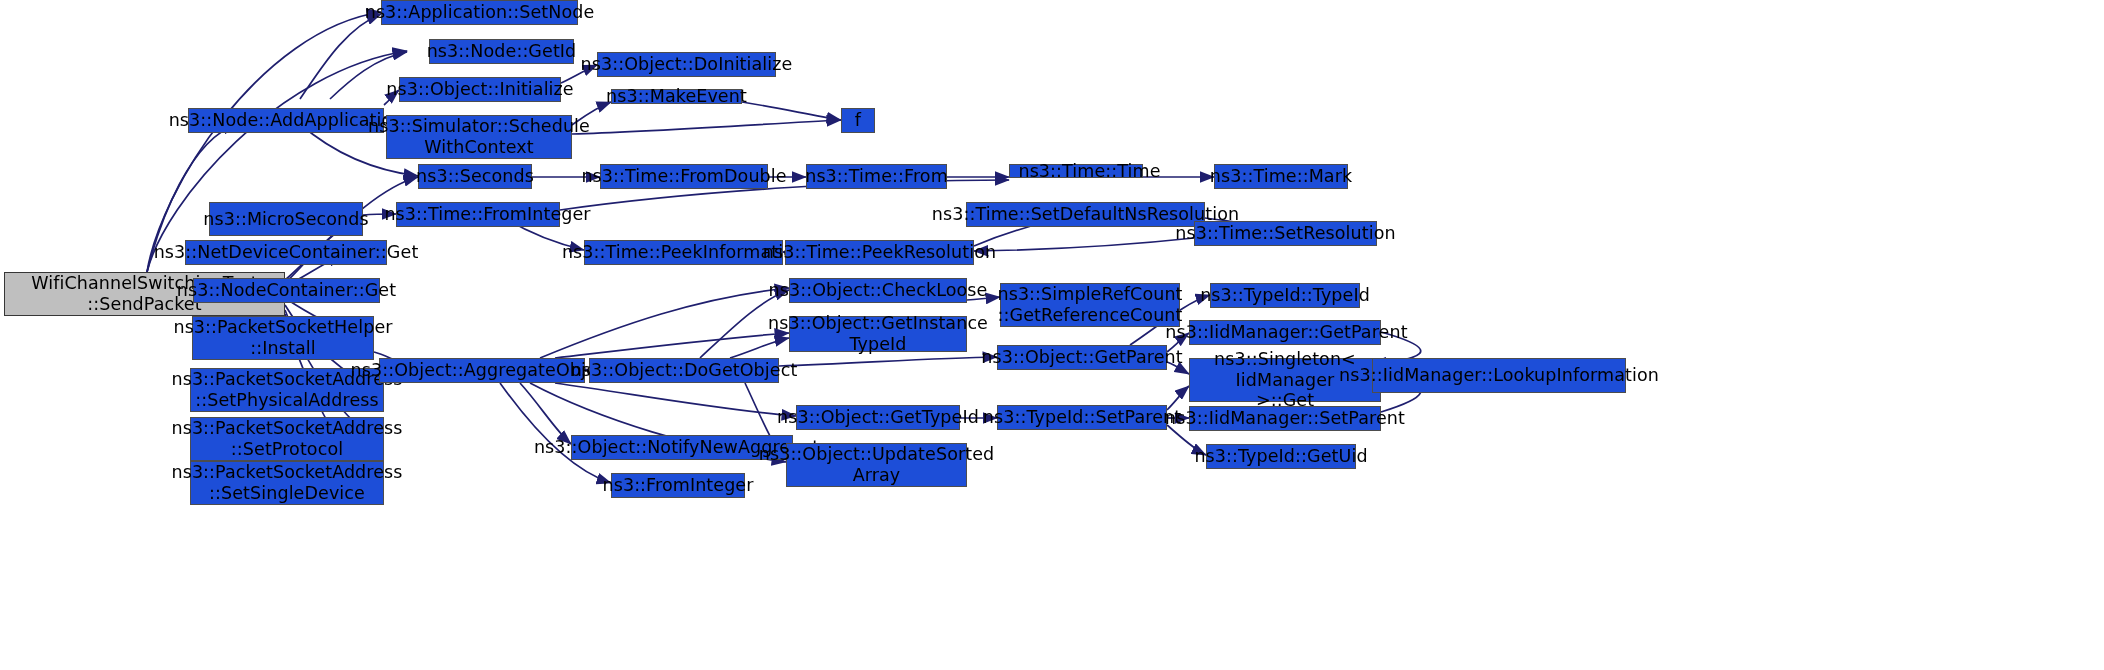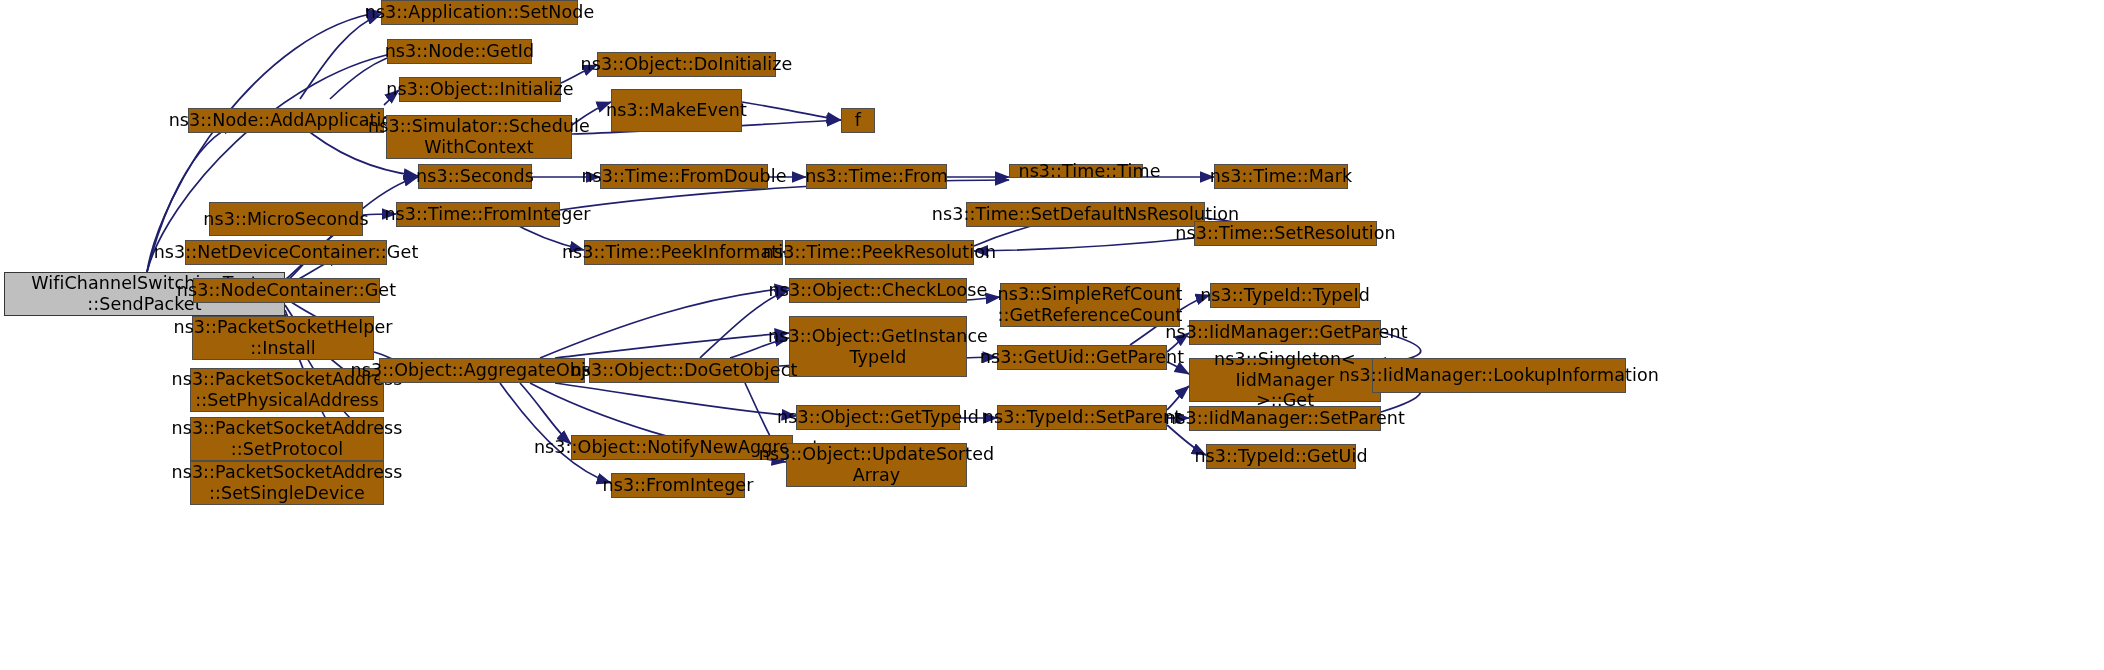--- a/index.html
+++ b/index.html
@@ -20,21 +20,21 @@
     left: 0;
     top: 0;
     width: 2104px;
     height: 670px;
     pointer-events: none;
   }
   .node {
     position: absolute;
     box-sizing: border-box;
     border: 1.6px solid #4d4d4d;
-    background: #a16207;
+    background: #1d4ed8;
     color: #000000;
     display: flex;
     align-items: center;
     justify-content: center;
     text-align: center;
     font-size: 17.5px;
     line-height: 1.18;
     letter-spacing: 0.1px;
     white-space: pre-line;
     padding: 0 5px;
@@ -120,50 +120,50 @@
       <div class="node" style="left: 193px; top: 278px; width: 187px; height: 25px;">ns3::NodeContainer::Get</div>
       <div class="node" style="left: 192px; top: 316px; width: 182px; height: 44px;">ns3::PacketSocketHelper
 ::Install</div>
       <div class="node" style="left: 190px; top: 368px; width: 194px; height: 44px;">ns3::PacketSocketAddress
 ::SetPhysicalAddress</div>
       <div class="node" style="left: 190px; top: 417px; width: 194px; height: 44px;">ns3::PacketSocketAddress
 ::SetProtocol</div>
       <div class="node" style="left: 190px; top: 461px; width: 194px; height: 44px;">ns3::PacketSocketAddress
 ::SetSingleDevice</div>
       <div class="node" style="left: 381px; top: 0px; width: 197px; height: 25px;">ns3::Application::SetNode</div>
-      <div class="node" style="left: 387px; top: 39px; width: 145px; height: 25px;">ns3::Node::GetId</div>
+      <div class="node" style="left: 429px; top: 39px; width: 145px; height: 25px;">ns3::Node::GetId</div>
       <div class="node" style="left: 399px; top: 77px; width: 162px; height: 25px;">ns3::Object::Initialize</div>
       <div class="node" style="left: 386px; top: 115px; width: 186px; height: 44px;">ns3::Simulator::Schedule
 WithContext</div>
       <div class="node" style="left: 418px; top: 164px; width: 114px; height: 25px;">ns3::Seconds</div>
       <div class="node" style="left: 396px; top: 202px; width: 164px; height: 25px; padding-left: 24px;">ns3::Time::FromInteger</div>
       <div class="node" style="left: 379px; top: 358px; width: 206px; height: 25px;">ns3::Object::AggregateObject</div>
       <div class="node" style="left: 597px; top: 52px; width: 179px; height: 25px;">ns3::Object::DoInitialize</div>
-      <div class="node" style="left: 611px; top: 89px; width: 131px; height: 43px;">ns3::MakeEvent</div>
+      <div class="node" style="left: 611px; top: 89px; width: 131px; height: 15px;">ns3::MakeEvent</div>
       <div class="node" style="left: 600px; top: 164px; width: 168px; height: 25px;">ns3::Time::FromDouble</div>
       <div class="node" style="left: 584px; top: 240px; width: 199px; height: 25px;">ns3::Time::PeekInformation</div>
       <div class="node" style="left: 789px; top: 278px; width: 178px; height: 25px;">ns3::Object::CheckLoose</div>
-      <div class="node" style="left: 789px; top: 316px; width: 178px; height: 61px;">ns3::Object::GetInstance
+      <div class="node" style="left: 789px; top: 316px; width: 178px; height: 36px;">ns3::Object::GetInstance
 TypeId</div>
       <div class="node" style="left: 589px; top: 358px; width: 190px; height: 25px;">ns3::Object::DoGetObject</div>
       <div class="node" style="left: 796px; top: 405px; width: 164px; height: 25px;">ns3::Object::GetTypeId</div>
       <div class="node" style="left: 571px; top: 435px; width: 222px; height: 25px;">ns3::Object::NotifyNewAggregate</div>
       <div class="node" style="left: 786px; top: 443px; width: 181px; height: 44px;">ns3::Object::UpdateSorted
 Array</div>
       <div class="node" style="left: 611px; top: 473px; width: 134px; height: 25px;">ns3::FromInteger</div>
       <div class="node" style="left: 841px; top: 108px; width: 34px; height: 25px;">f</div>
       <div class="node" style="left: 806px; top: 164px; width: 141px; height: 25px;">ns3::Time::From</div>
       <div class="node" style="left: 785px; top: 240px; width: 189px; height: 25px;">ns3::Time::PeekResolution</div>
       <div class="node" style="left: 966px; top: 202px; width: 239px; height: 25px;">ns3::Time::SetDefaultNsResolution</div>
       <div class="node" style="left: 1009px; top: 164px; width: 134px; height: 14px; padding-left: 32px;">ns3::Time::Time</div>
       <div class="node" style="left: 1194px; top: 221px; width: 183px; height: 25px;">ns3::Time::SetResolution</div>
       <div class="node" style="left: 1214px; top: 164px; width: 134px; height: 25px;">ns3::Time::Mark</div>
       <div class="node" style="left: 1000px; top: 283px; width: 180px; height: 44px;">ns3::SimpleRefCount
 ::GetReferenceCount</div>
-      <div class="node" style="left: 997px; top: 345px; width: 170px; height: 25px;">ns3::GetUid::GetParent</div>
+      <div class="node" style="left: 997px; top: 345px; width: 170px; height: 25px;">ns3::Object::GetParent</div>
       <div class="node" style="left: 997px; top: 405px; width: 170px; height: 25px;">ns3::TypeId::SetParent</div>
       <div class="node" style="left: 1210px; top: 283px; width: 150px; height: 25px;">ns3::TypeId::TypeId</div>
       <div class="node" style="left: 1189px; top: 320px; width: 192px; height: 25px; padding-left: 8px;">ns3::IidManager::GetParent</div>
       <div class="node" style="left: 1189px; top: 358px; width: 192px; height: 44px;">ns3::Singleton&lt; IidManager
 &gt;::Get</div>
       <div class="node" style="left: 1189px; top: 406px; width: 192px; height: 25px;">ns3::IidManager::SetParent</div>
       <div class="node" style="left: 1206px; top: 444px; width: 150px; height: 25px;">ns3::TypeId::GetUid</div>
       <div class="node" style="left: 1372px; top: 358px; width: 254px; height: 35px;">ns3::IidManager::LookupInformation</div>
     </div>
 </div>

